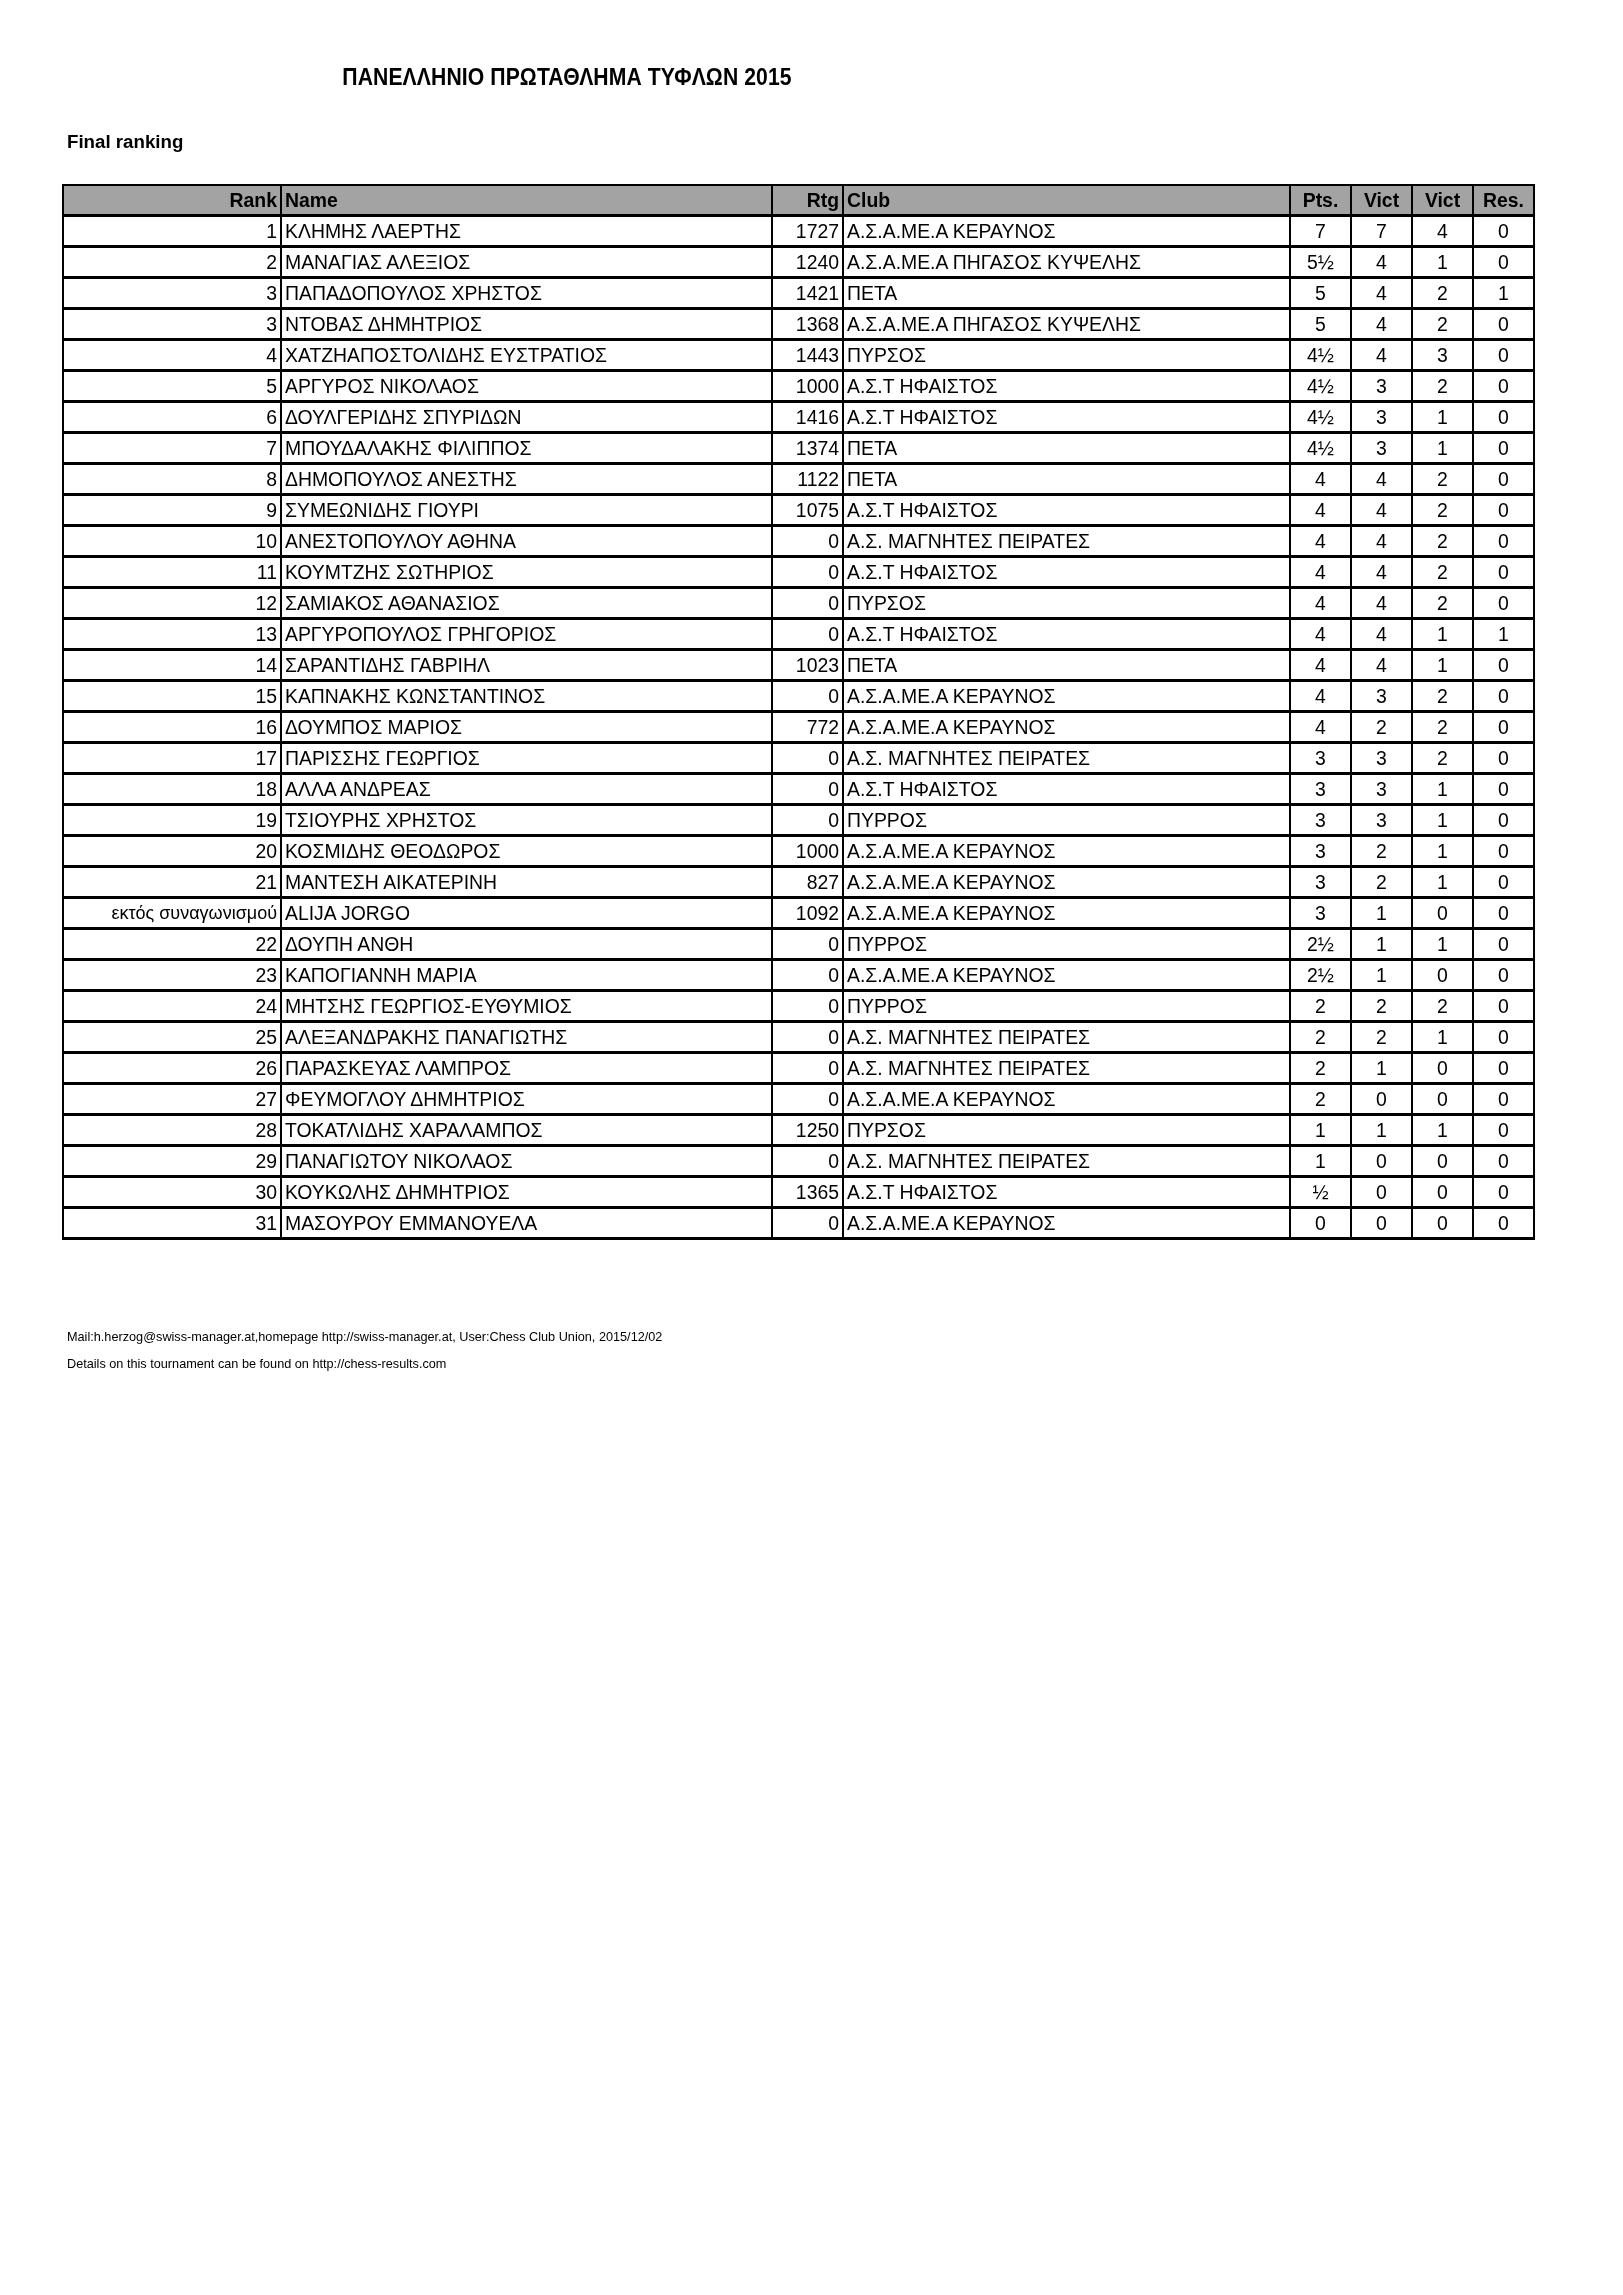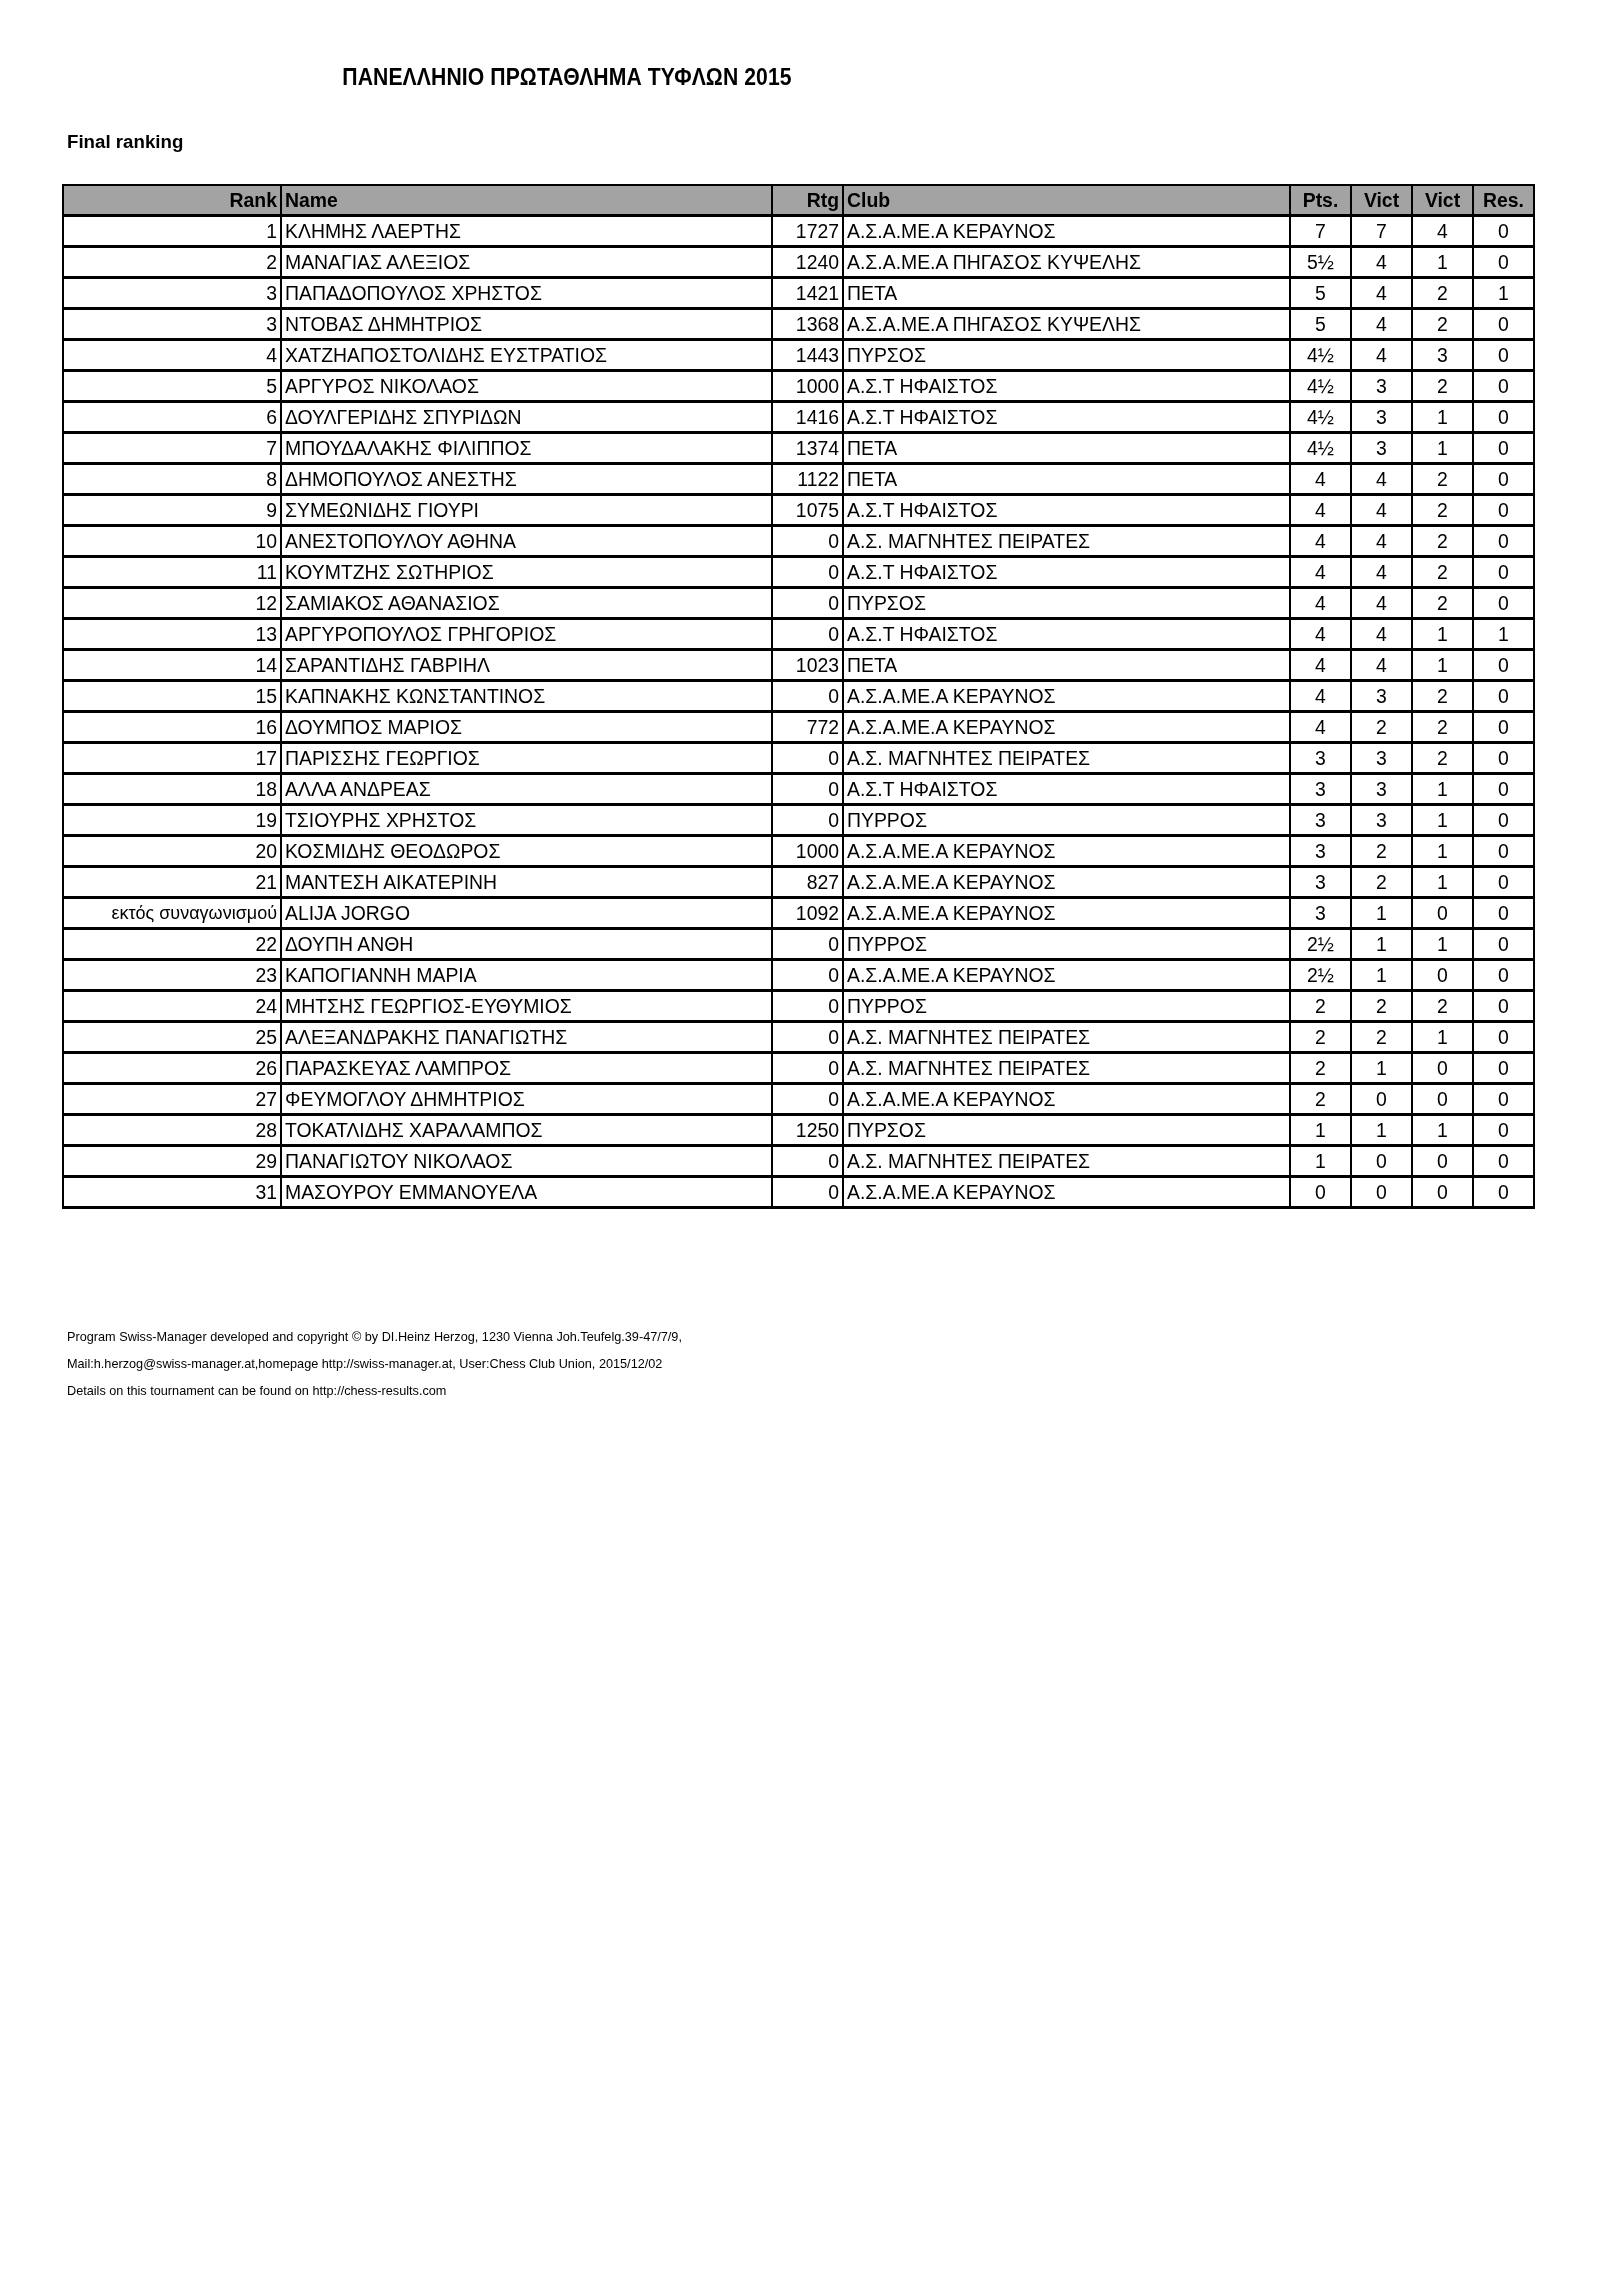--- a/index.html
+++ b/index.html
@@ -342,30 +342,39 @@
         <td class="c-rank">29</td>
         <td class="c-name">ΠΑΝΑΓΙΩΤΟΥ ΝΙΚΟΛΑΟΣ</td>
         <td class="c-rtg">0</td>
         <td class="c-club">Α.Σ. ΜΑΓΝΗΤΕΣ ΠΕΙΡΑΤΕΣ</td>
         <td class="c-pts">1</td>
         <td class="c-v1">0</td>
         <td class="c-v2">0</td>
         <td class="c-res">0</td>
       </tr>
       <tr>
+        <td class="c-rank">30</td>
+        <td class="c-name">ΚΟΥΚΩΛΗΣ ΔΗΜΗΤΡΙΟΣ</td>
+        <td class="c-rtg">1365</td>
+        <td class="c-club">Α.Σ.Τ ΗΦΑΙΣΤΟΣ</td>
+        <td class="c-pts">½</td>
+        <td class="c-v1">0</td>
+        <td class="c-v2">0</td>
+        <td class="c-res">0</td>
+      </tr>
+      <tr>
         <td class="c-rank">31</td>
         <td class="c-name">ΜΑΣΟΥΡΟΥ ΕΜΜΑΝΟΥΕΛΑ</td>
         <td class="c-rtg">0</td>
         <td class="c-club">Α.Σ.Α.ΜΕ.Α ΚΕΡΑΥΝΟΣ</td>
         <td class="c-pts">0</td>
         <td class="c-v1">0</td>
         <td class="c-v2">0</td>
         <td class="c-res">0</td>
       </tr>
     </tbody>
 </table>
 
 <div class="footer">
-  <div>Program Swiss-Manager developed and copyright © by DI.Heinz Herzog, 1230 Vienna Joh.Teufelg.39-47/7/9,</div>
   <div>Mail:h.herzog@swiss-manager.at,homepage http://swiss-manager.at, User:Chess Club Union, 2015/12/02</div>
   <div>Details on this tournament can be found on http://chess-results.com</div>
 </div>
 
 
 </body></html>

